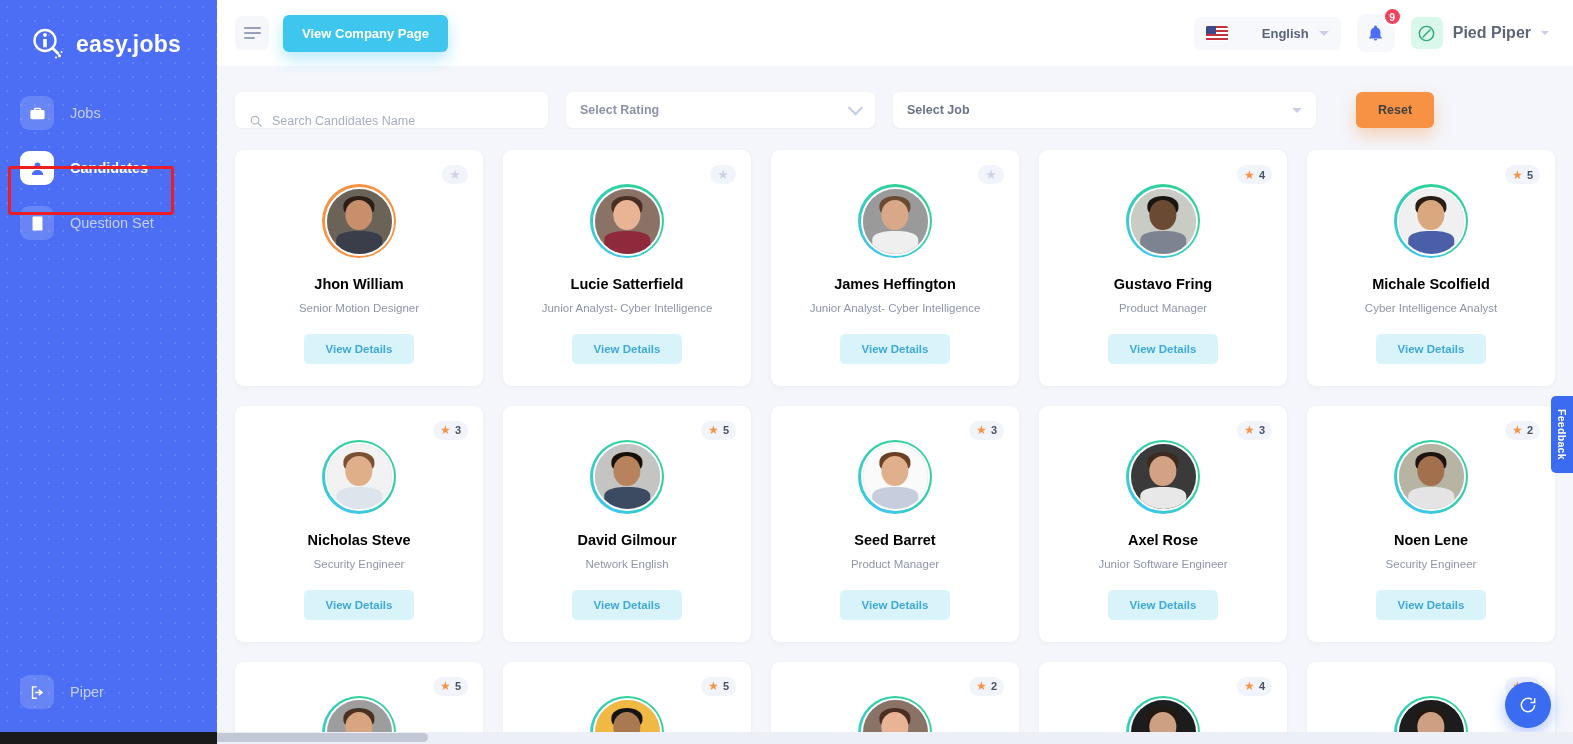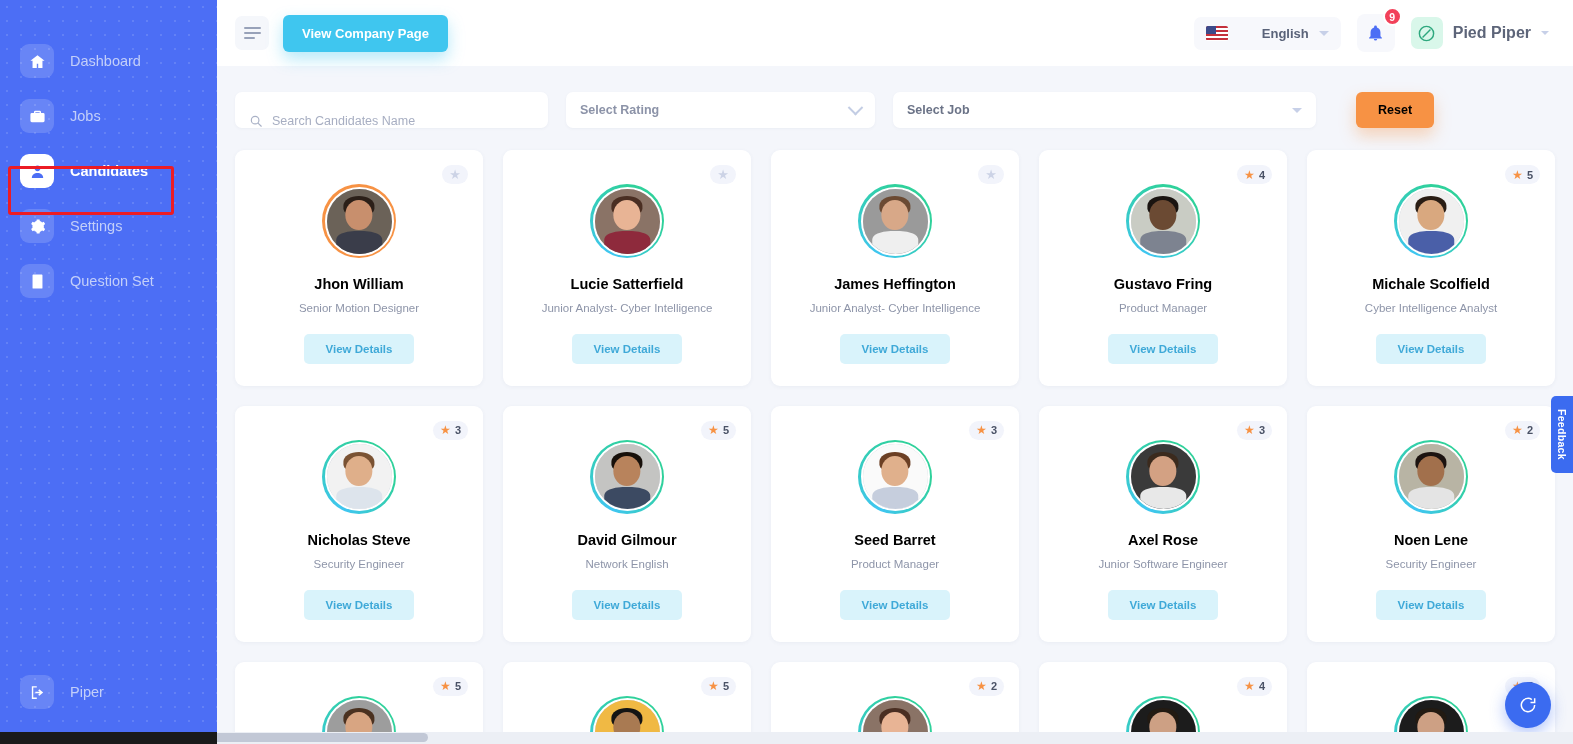--- a/index.html
+++ b/index.html
@@ -130,21 +130,21 @@
     display:flex;align-items:center; padding: 0 14px; cursor:pointer;
     box-shadow: 0 1px 3px rgba(60,72,110,.05);
   }
   .sel-job { flex: 0 0 423px; }
   .sel-rating { flex: 0 0 309px; }
   .sel-label { flex:1; font-size: 12.5px; color:#6b7387; font-weight:600; }
   .sel-rating .sel-label { color:#8c93a8; font-weight:600; }
   .chev { width:11px;height:11px; border-right:2px solid #c3cde4;border-bottom:2px solid #c3cde4;
           transform: rotate(45deg) translate(-2px,-2px); }
   .reset-btn {
-    background: #f79244; color:#000000; border:none; border-radius:6px;
+    background: #f79244; color:#404040; border:none; border-radius:6px;
     font-size: 12.5px; font-weight:700; padding: 11px 22px; cursor:pointer;
     font-family:"Liberation Sans",sans-serif;
     box-shadow: 0 8px 16px rgba(247,146,68,.35);
     margin-left: 22px;
   }
 
   
   .grid { display: grid; grid-template-columns: repeat(5, 1fr); gap: 20px; }
   .card {
     background: #ffffff; border-radius: 9px;
@@ -213,54 +213,52 @@
   .bottom-scroll .thumb { position:absolute; left:88px; top:1px; width: 340px; height: 9px;
     background:#c2c8d6; border-radius: 5px; }
   .sidebar-bottom-bar { position:absolute; left:0; bottom:0; width: 217px; height:12px; background:#1a1a1a; z-index:31;}
 </style>
 </head>
 <body>
 
 <div id="app">
 
   <aside class="sidebar">
+    <div class="brand">
+      <span class="brand-logo">
+        <svg viewBox="0 0 36 36" width="36" height="36">
+          <circle cx="15" cy="14.5" r="10.5" fill="none" stroke="#fff" stroke-width="2.3"></circle>
+          <circle cx="15" cy="9" r="1.9" fill="#fff"></circle>
+          <path d="M13.2 13 h3.6 v8.2 h-3.6 z" fill="#fff"></path>
+          <line x1="22.5" y1="22" x2="28" y2="27.5" stroke="#fff" stroke-width="2.6" stroke-linecap="round"></line>
+          <circle cx="29.5" cy="29.8" r="1.6" fill="#fff"></circle>
+          <circle cx="26" cy="31.5" r="1.1" fill="#fff"></circle>
+          <circle cx="31.5" cy="26" r="1" fill="#fff"></circle>
+        </svg>
+      </span>
+      <span class="brand-text">easy.jobs</span>
+    </div>
 
     <nav class="nav">
-      <div class="nav-item">
-        <span class="nav-icon">
-          <svg viewBox="0 0 24 24">
-              <path d="M12 3 2 11h3v10h6v-6h2v6h6V11h3z"></path>
-            </svg>
-        </span>
-        <span class="nav-label">Dashboard</span>
-      </div>
       <div class="nav-item">
         <span class="nav-icon">
           <svg viewBox="0 0 24 24">
               <path d="M9 4h6a2 2 0 0 1 2 2v1h3a2 2 0 0 1 2 2v9a2 2 0 0 1-2 2H4a2 2 0 0 1-2-2V9a2 2 0 0 1 2-2h3V6a2 2 0 0 1 2-2zm0 3h6V6H9z"></path>
             </svg>
         </span>
         <span class="nav-label">Jobs</span>
       </div>
       <div class="nav-item active">
         <span class="nav-icon">
           <svg viewBox="0 0 24 24">
               <circle cx="12" cy="7.5" r="4"></circle>
               <path d="M4 21c0-4.4 3.6-7 8-7s8 2.6 8 7z"></path>
             </svg>
         </span>
         <span class="nav-label">Candidates</span>
-      </div>
-      <div class="nav-item">
-        <span class="nav-icon">
-          <svg viewBox="0 0 24 24">
-              <path d="M12 8.5a3.5 3.5 0 1 0 0 7 3.5 3.5 0 0 0 0-7zm9 3.5c0-.7-.07-1.3-.2-1.9l2-1.5-2-3.4-2.3 1a7.9 7.9 0 0 0-3.2-1.9L14.9 2h-4l-.4 2.3a7.9 7.9 0 0 0-3.2 1.9l-2.3-1-2 3.4 2 1.5a8.4 8.4 0 0 0 0 3.8l-2 1.5 2 3.4 2.3-1a7.9 7.9 0 0 0 3.2 1.9l.4 2.3h4l.4-2.3a7.9 7.9 0 0 0 3.2-1.9l2.3 1 2-3.4-2-1.5c.13-.6.2-1.2.2-1.9z"></path>
-            </svg>
-        </span>
-        <span class="nav-label">Settings</span>
       </div>
       <div class="nav-item">
         <span class="nav-icon">
           <svg viewBox="0 0 24 24">
               <path d="M6 2h12a1 1 0 0 1 1 1v18a1 1 0 0 1-1 1H6a1 1 0 0 1-1-1V3a1 1 0 0 1 1-1zm2 5h8v2H8zm0 4h8v2H8zm0 4h5v2H8z"></path>
             </svg>
         </span>
         <span class="nav-label">Question Set</span>
       </div>
     </nav>

